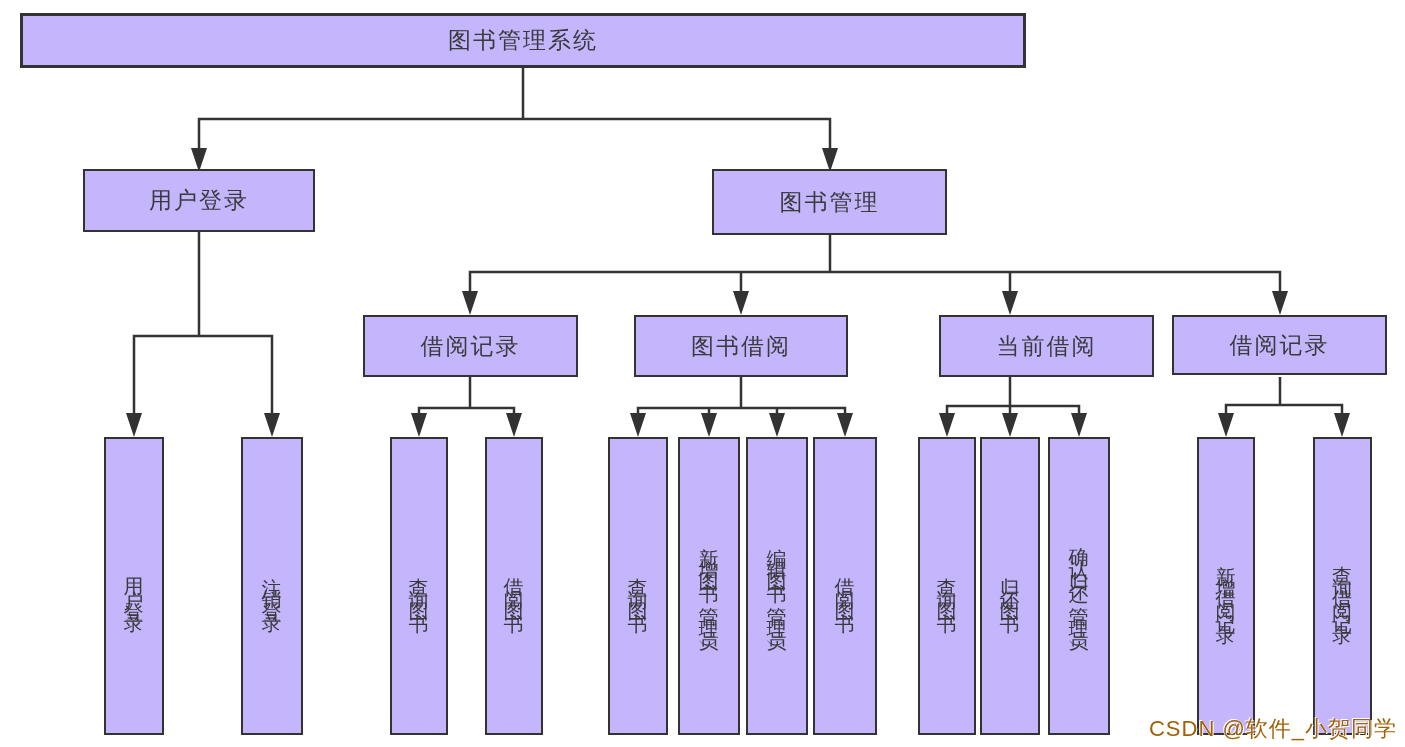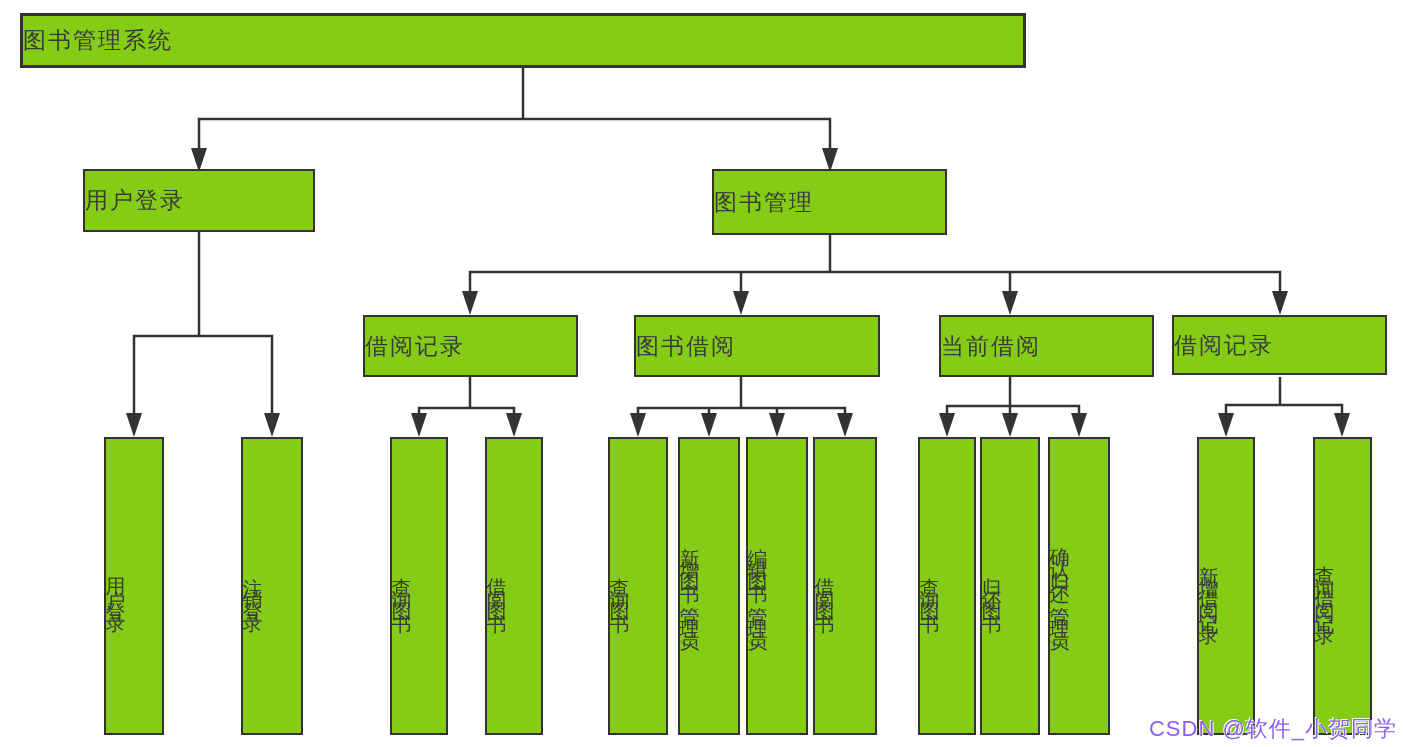--- a/index.html
+++ b/index.html
@@ -19,25 +19,25 @@
   }
   .connectors {
     position: absolute;
     left: 0;
     top: 0;
     z-index: 0;
   }
   .box {
     position: absolute;
     box-sizing: border-box;
-    background: #84cc16;
+    background: #c4b5fd;
     border: 2.5px solid #333333;
     display: flex;
     align-items: center;
-    justify-content: flex-start;
+    justify-content: center;
     color: #3a3a3a;
     z-index: 1;
   }
   .box.root { border-width: 3px; }
   .h-label {
     font-size: 23px;
     letter-spacing: 2px;
     white-space: nowrap;
   }
   .leaf .v-label {
@@ -47,21 +47,21 @@
     letter-spacing: 12px;
     line-height: 1;
     white-space: nowrap;
   }
   .watermark {
     position: absolute;
     right: 8px;
     top: 714px;
     z-index: 3;
     font-size: 22px;
-    color: #8b5cf6;
+    color: #a16207;
     letter-spacing: 1px;
     text-shadow: 1px 1px 0 #ffffff, -1px -1px 0 #ffffff;
     white-space: nowrap;
   }
 </style>
 </head>
 <body>
 
 <div class="canvas">
 
@@ -127,21 +127,21 @@
   <div class="box" style="left:83px; top:169px; width:232px; height:63px;">
     <span class="h-label">用户登录</span>
   </div>
   <div class="box" style="left:712px; top:169px; width:235px; height:66px;">
     <span class="h-label">图书管理</span>
   </div>
 
   <div class="box" style="left:363px; top:315px; width:215px; height:62px;">
     <span class="h-label">借阅记录</span>
   </div>
-  <div class="box" style="left:634px; top:315px; width:246px; height:62px;">
+  <div class="box" style="left:634px; top:315px; width:214px; height:62px;">
     <span class="h-label">图书借阅</span>
   </div>
   <div class="box" style="left:903px; top:315px; width:215px; height:62px;margin-left:36px;">
     <span class="h-label">当前借阅</span>
   </div>
   <div class="box" style="left:1172px; top:315px; width:215px; height:60px;">
     <span class="h-label">借阅记录</span>
   </div>
 
   <div class="box leaf" style="left:104px; top:437px; width:60px; height:298px;">

